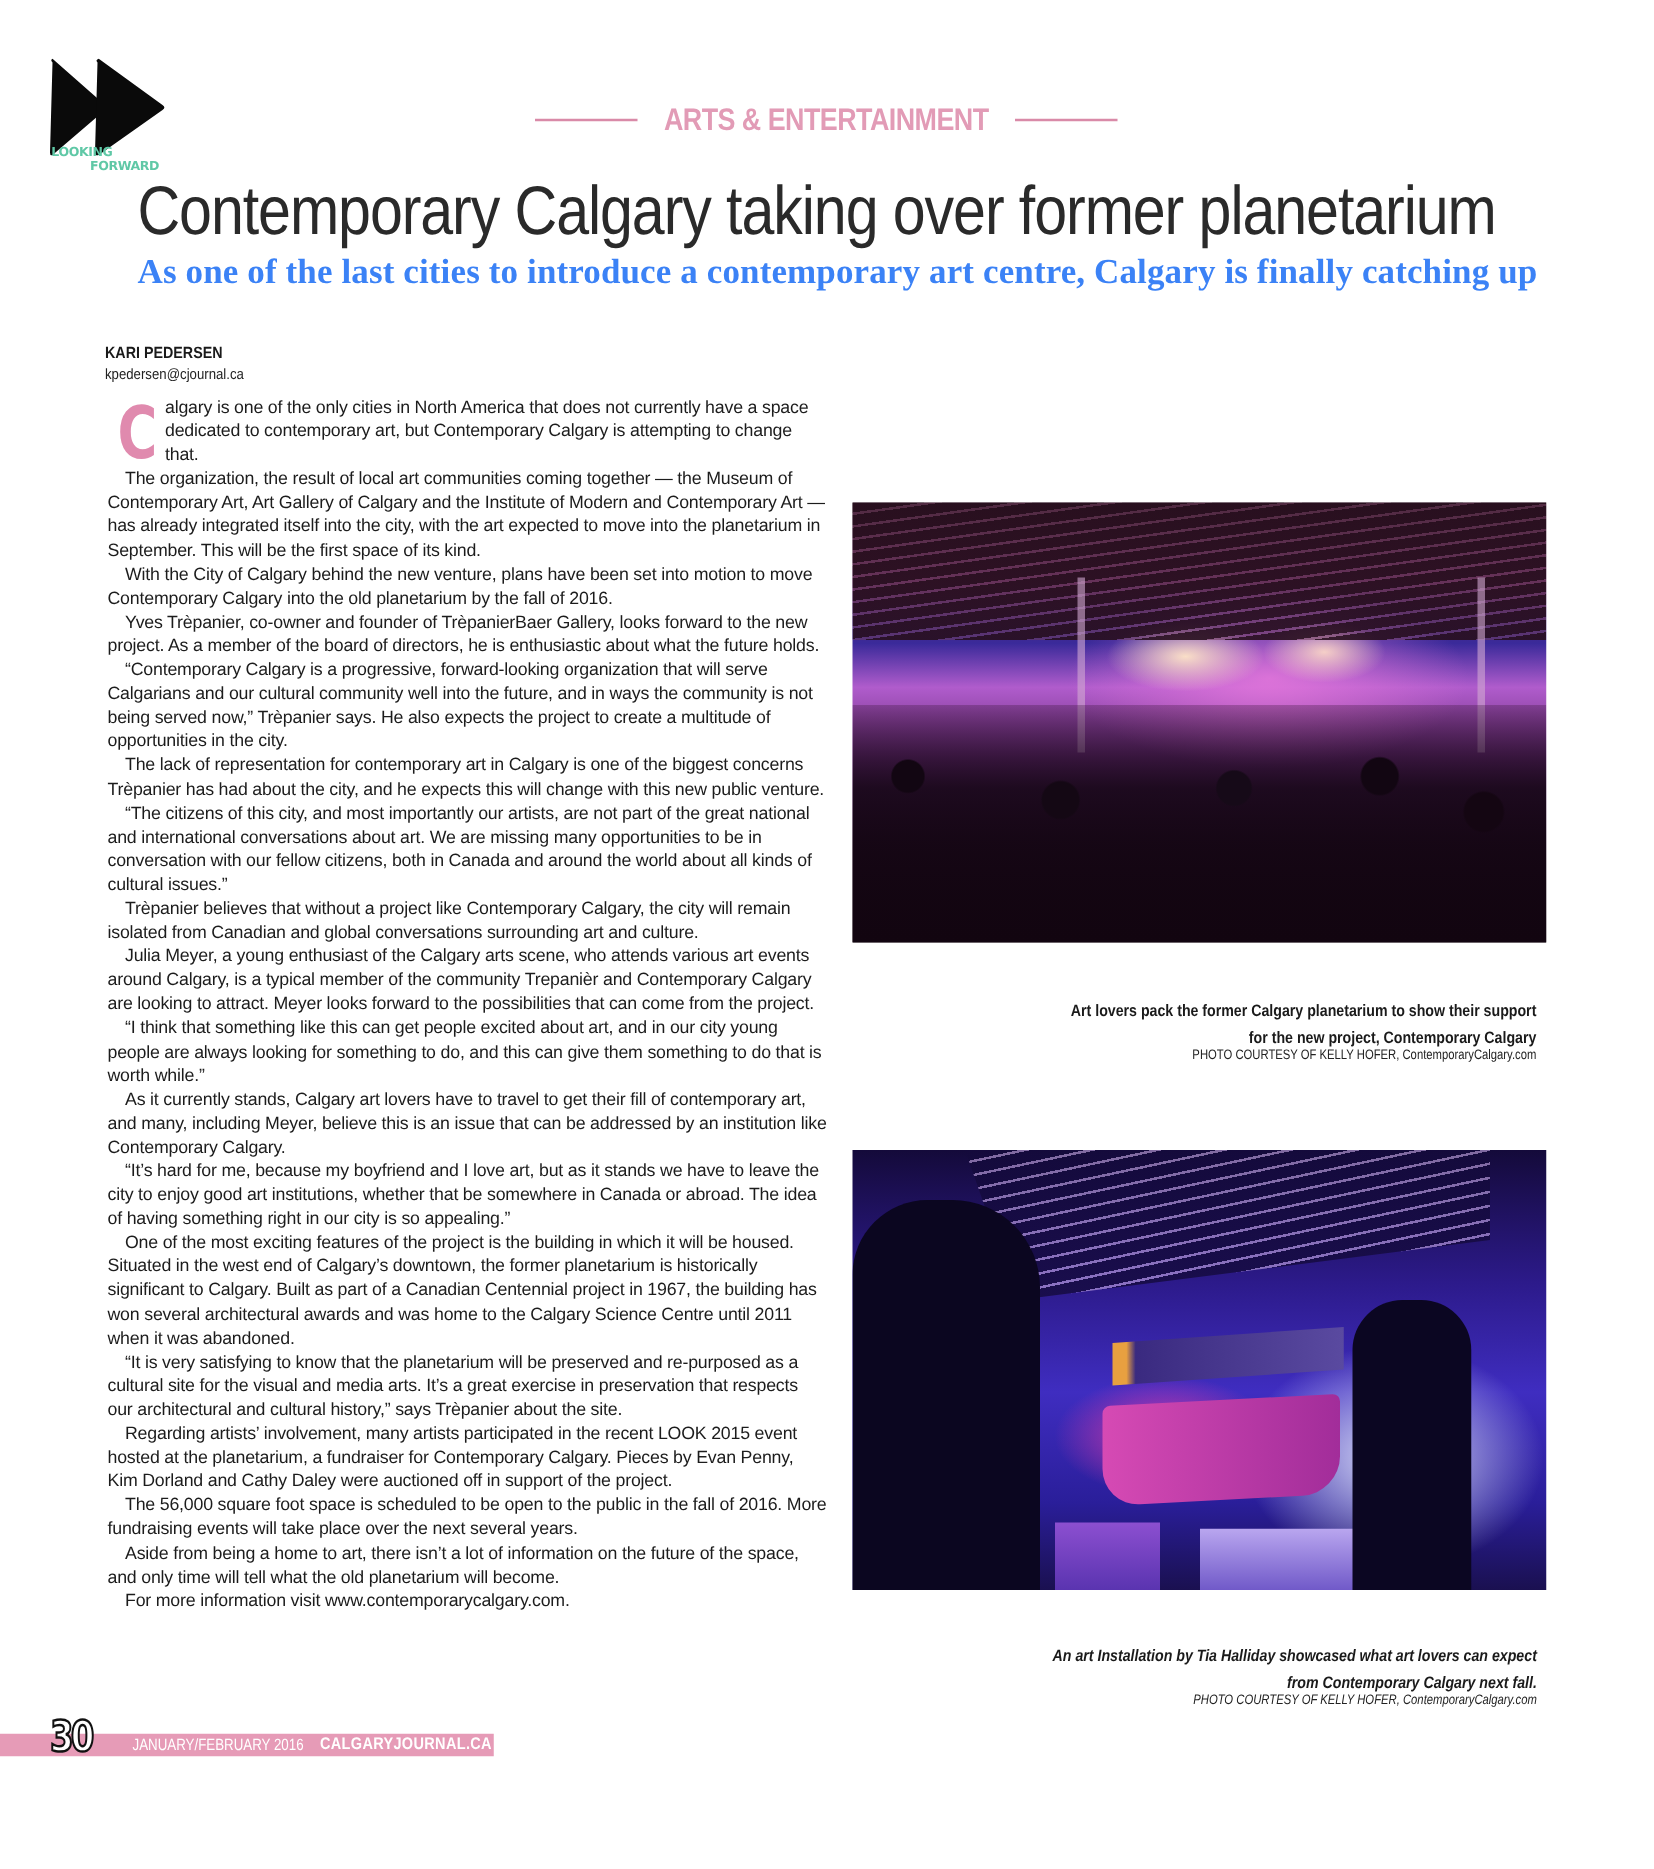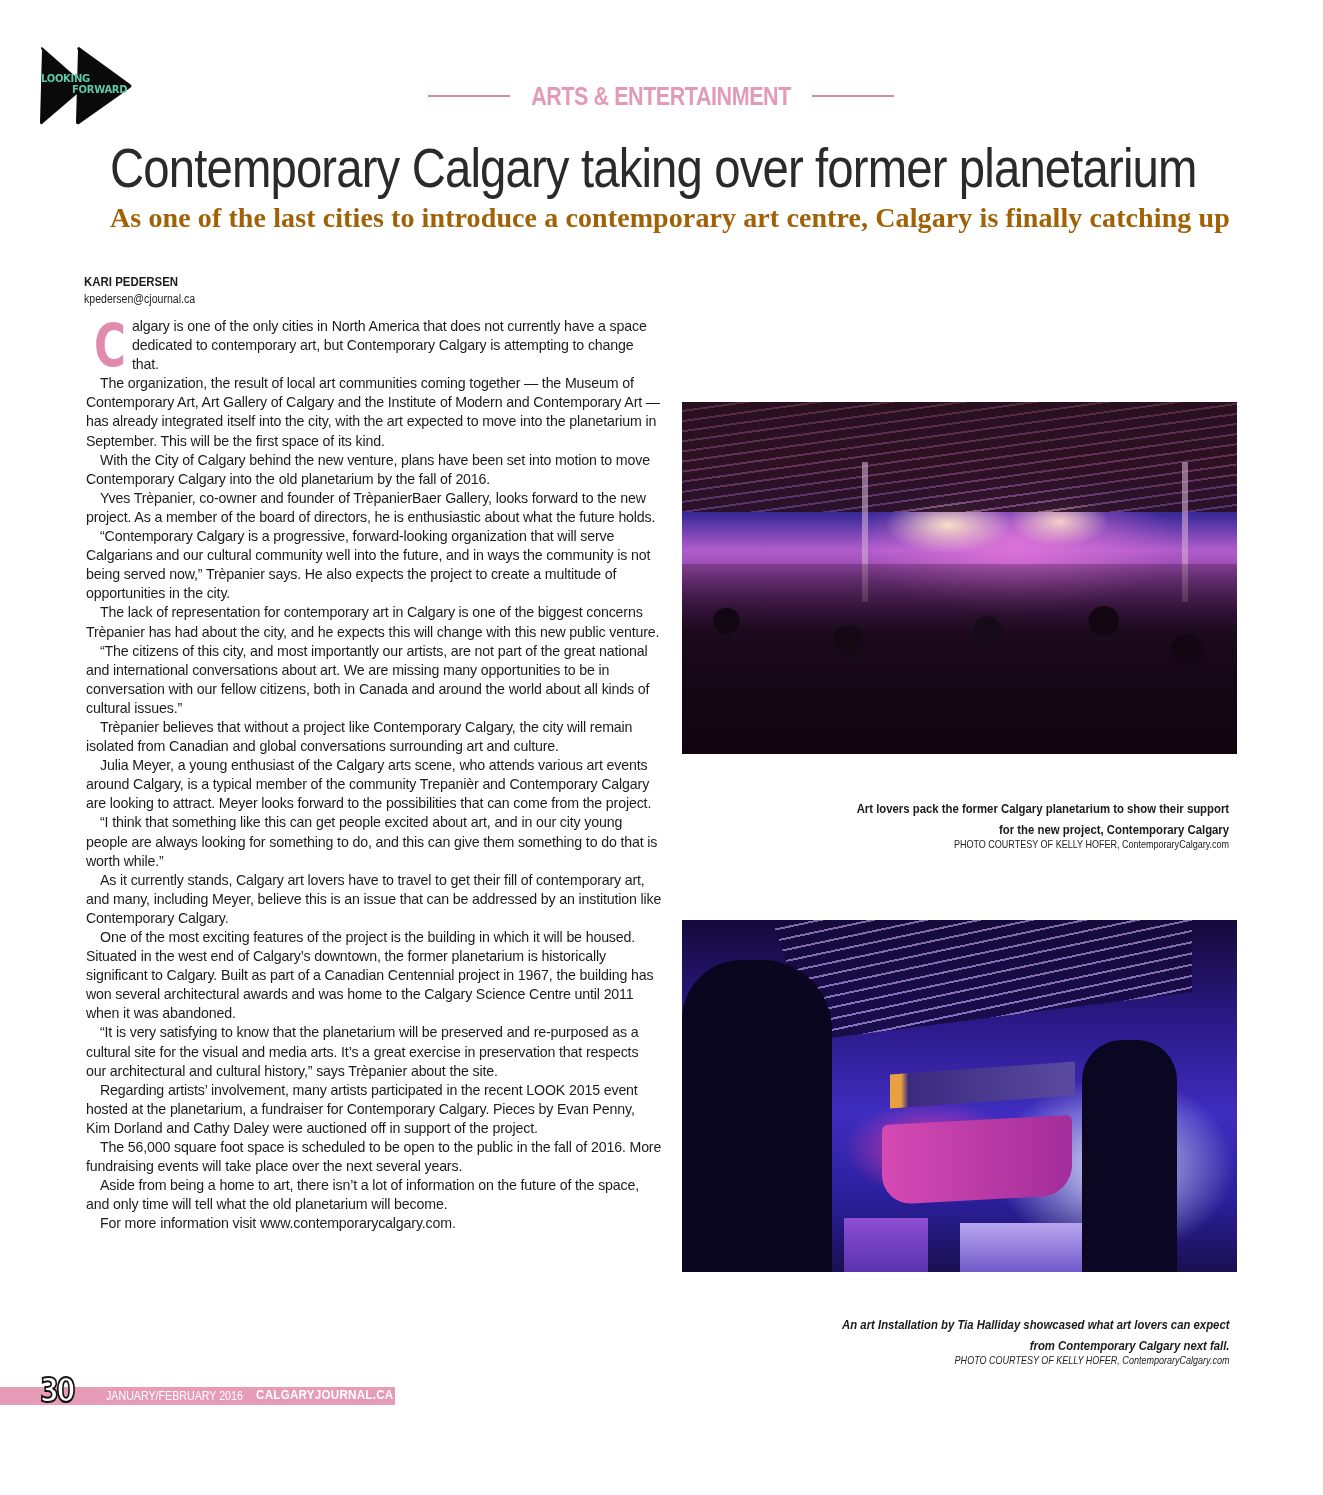--- a/index.html
+++ b/index.html
@@ -2,32 +2,32 @@
 <html><head>
 <meta charset="utf-8">
 <style>
   * { box-sizing: border-box; margin: 0; padding: 0; }
   html, body { width: 1323px; height: 1495px; background: #ffffff; overflow: hidden; }
   body { position: relative; font-family: "Liberation Sans", "DejaVu Sans", sans-serif; color: #1a1a1a; }
 
   
   .logo { position: absolute; left: 38px; top: 46px; width: 96px; height: 80px; }
   .logo svg { position: absolute; left: 0; top: 0; }
-  .logo .lbl { position: absolute; font-family: "DejaVu Sans", sans-serif; font-weight: bold; font-size: 10px; letter-spacing: -0.3px; color: #5fc8a6; line-height: 10px; }
+  .logo .lbl { position: absolute; font-family: "DejaVu Sans", sans-serif; font-weight: bold; font-size: 10px; letter-spacing: -0.3px; color: #5fc8a6; line-height: 10px; margin-top: 44px; }
   .logo .l1 { left: 3px; top: 28px; }
   .logo .l2 { left: 34px; top: 39px; }
 
   
   .section-head { position: absolute; left: 428px; top: 80px; width: 466px; height: 32px; display: flex; align-items: center; }
   .section-head .rule { height: 1.5px; background: #d98aa8; width: 94px; }
   .section-head .label { font-family: "Liberation Sans", sans-serif; font-weight: bold; font-size: 25px; color: #e29bb6; letter-spacing: -0.5px; transform: scaleX(0.86); white-space: nowrap; }
 
   
   .headline { position: absolute; left: 110px; top: 136px; font-family: "Liberation Sans", sans-serif; font-weight: normal; font-size: 55px; color: #2a2a2a; letter-spacing: -1px; white-space: nowrap; transform-origin: left top; transform: scaleX(0.86); -webkit-text-stroke: 0; font-stretch: condensed; }
-  .subhead { position: absolute; left: 110px; top: 202px; font-family: "Liberation Serif", serif; font-size: 28px; color: #a16207; white-space: nowrap; letter-spacing: 0.1px; }
+  .subhead { position: absolute; left: 110px; top: 202px; font-family: "Liberation Serif", serif; font-size: 28px; color: #3b82f6; white-space: nowrap; letter-spacing: 0.1px; }
 
   
   .byline { position: absolute; left: 84px; top: 274px; }
   .byline .author { font-family: "Liberation Sans", sans-serif; font-weight: bold; font-size: 13px; color: #1a1a1a; transform-origin: left; transform: scaleX(0.88); display: block; white-space: nowrap; }
   .byline .email { font-family: "Liberation Sans", sans-serif; font-size: 12px; color: #222; margin-top: 3px; transform-origin: left; transform: scaleX(0.88); display: block; white-space: nowrap; }
 
   
   .article { position: absolute; left: 86px; top: 317px; width: 576px; font-family: "Liberation Sans", sans-serif; font-size: 14.2px; line-height: 19.1px; color: #1c1c1c; letter-spacing: -0.15px; }
   .article p { text-indent: 14px; }
   .article p.first { text-indent: 0; }
@@ -105,20 +105,21 @@
   <p>The organization, the result of local art communities coming together — the Museum of Contemporary Art, Art Gallery of Calgary and the Institute of Modern and Contemporary Art — has already integrated itself into the city, with the art expected to move into the planetarium in September. This will be the first space of its kind.</p>
   <p>With the City of Calgary behind the new venture, plans have been set into motion to move Contemporary Calgary into the old planetarium by the fall of 2016.</p>
   <p>Yves Trèpanier, co-owner and founder of TrèpanierBaer Gallery, looks forward to the new project. As a member of the board of directors, he is enthusiastic about what the future holds.</p>
   <p>“Contemporary Calgary is a progressive, forward-looking organization that will serve Calgarians and our cultural community well into the future, and in ways the community is not being served now,” Trèpanier says. He also expects the project to create a multitude of opportunities in the city.</p>
   <p>The lack of representation for contemporary art in Calgary is one of the biggest concerns Trèpanier has had about the city, and he expects this will change with this new public venture.</p>
   <p>“The citizens of this city, and most importantly our artists, are not part of the great national and international conversations about art. We are missing many opportunities to be in conversation with our fellow citizens, both in Canada and around the world about all kinds of cultural issues.”</p>
   <p>Trèpanier believes that without a project like Contemporary Calgary, the city will remain isolated from Canadian and global conversations surrounding art and culture.</p>
   <p>Julia Meyer, a young enthusiast of the Calgary arts scene, who attends various art events around Calgary, is a typical member of the community Trepanièr and Contemporary Calgary are looking to attract. Meyer looks forward to the possibilities that can come from the project.</p>
   <p>“I think that something like this can get people excited about art, and in our city young people are always looking for something to do, and this can give them something to do that is worth while.”</p>
   <p>As it currently stands, Calgary art lovers have to travel to get their fill of contemporary art, and many, including Meyer, believe this is an issue that can be addressed by an institution like Contemporary Calgary.</p>
+  <p>“It’s hard for me, because my boyfriend and I love art, but as it stands we have to leave the city to enjoy good art institutions, whether that be somewhere in Canada or abroad. The idea of having something right in our city is so appealing.”</p>
   <p>One of the most exciting features of the project is the building in which it will be housed. Situated in the west end of Calgary’s downtown, the former planetarium is historically significant to Calgary. Built as part of a Canadian Centennial project in 1967, the building has won several architectural awards and was home to the Calgary Science Centre until 2011 when it was abandoned.</p>
   <p>“It is very satisfying to know that the planetarium will be preserved and re-purposed as a cultural site for the visual and media arts. It’s a great exercise in preservation that respects our architectural and cultural history,” says Trèpanier about the site.</p>
   <p>Regarding artists’ involvement, many artists participated in the recent LOOK 2015 event hosted at the planetarium, a fundraiser for Contemporary Calgary. Pieces by Evan Penny, Kim Dorland and Cathy Daley were auctioned off in support of the project.</p>
   <p>The 56,000 square foot space is scheduled to be open to the public in the fall of 2016. More fundraising events will take place over the next several years.</p>
   <p>Aside from being a home to art, there isn’t a lot of information on the future of the space, and only time will tell what the old planetarium will become.</p>
   <p> For more information visit www.contemporarycalgary.com.</p>
 </div>
 
 <div class="photo photo1" title="Crowd at event inside former planetarium with purple lighting">
   <div class="ceiling"></div>

